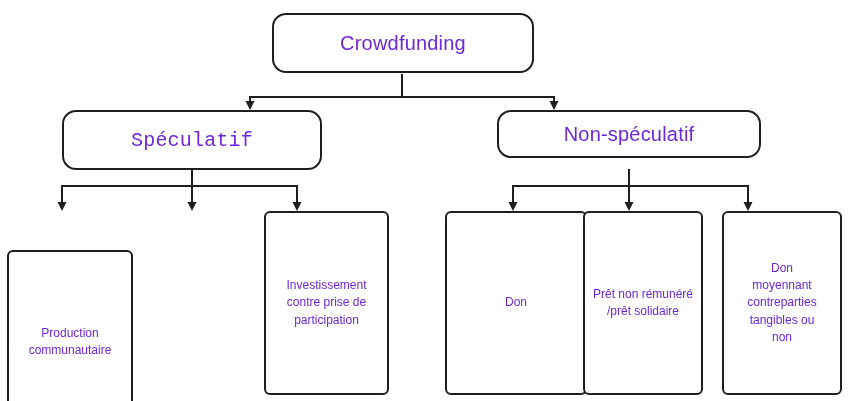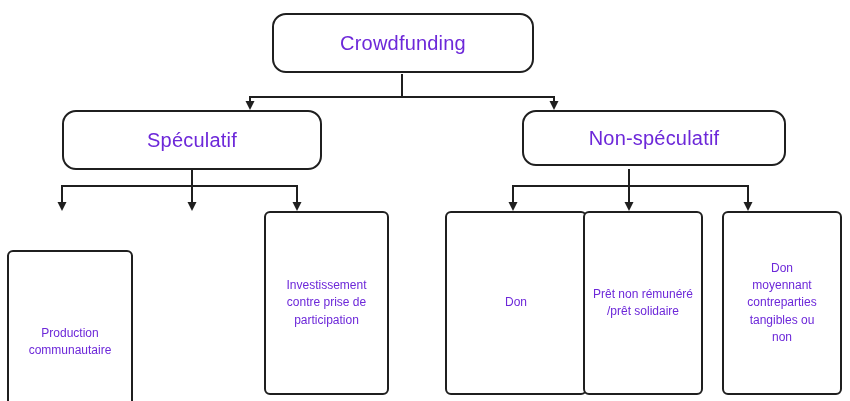--- a/index.html
+++ b/index.html
@@ -39,22 +39,22 @@
     letter-spacing: 0.2px;
   }
   .leaf {
     border-radius: 6px;
     font-size: 12px;
     line-height: 1.45;
   }
   
   .n-root  { left: 272px; top: 13px;  width: 262px; height: 60px; }
   
-  .n-spec  { left: 62px;  top: 110px; width: 260px; height: 60px; }
-  .n-nspec { left: 522px; top: 110px; width: 264px; height: 56px; }
+  .n-spec  { left: 62px;  top: 110px; width: 260px; height: 60px; font-family: Liberation Mono, monospace; }
+  .n-nspec { left: 497px; top: 110px; width: 264px; height: 48px; }
   
   .n-leaf0 { left: 7px;   top: 211px; width: 126px; height: 184px; padding: 0 13px; margin-top: 39px; }
   .n-leaf1 { left: 141px; top: 211px; width: 117px; height: 184px; padding: 0 10px; }
   .n-leaf2 { left: 264px; top: 211px; width: 125px; height: 184px; padding: 12px 13px; }
   .n-leaf3 { left: 445px; top: 211px; width: 142px; height: 184px; padding: 0 12px; }
   .n-leaf4 { left: 583px; top: 211px; width: 120px; height: 184px; padding: 0 4px; }
   .n-leaf5 { left: 722px; top: 211px; width: 120px; height: 184px; padding: 0 18px; }
 </style>
 </head>
 <body>

